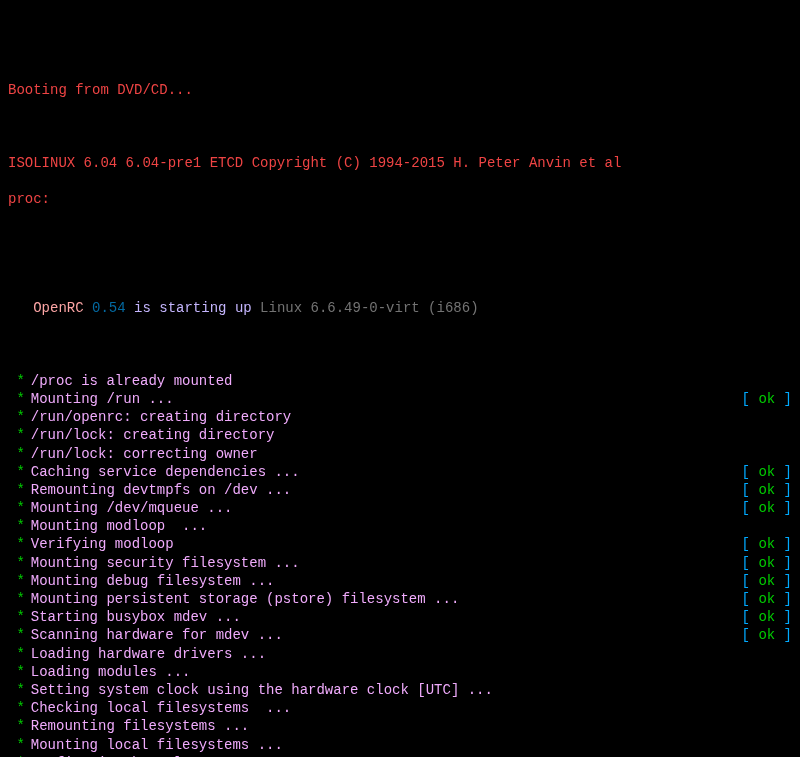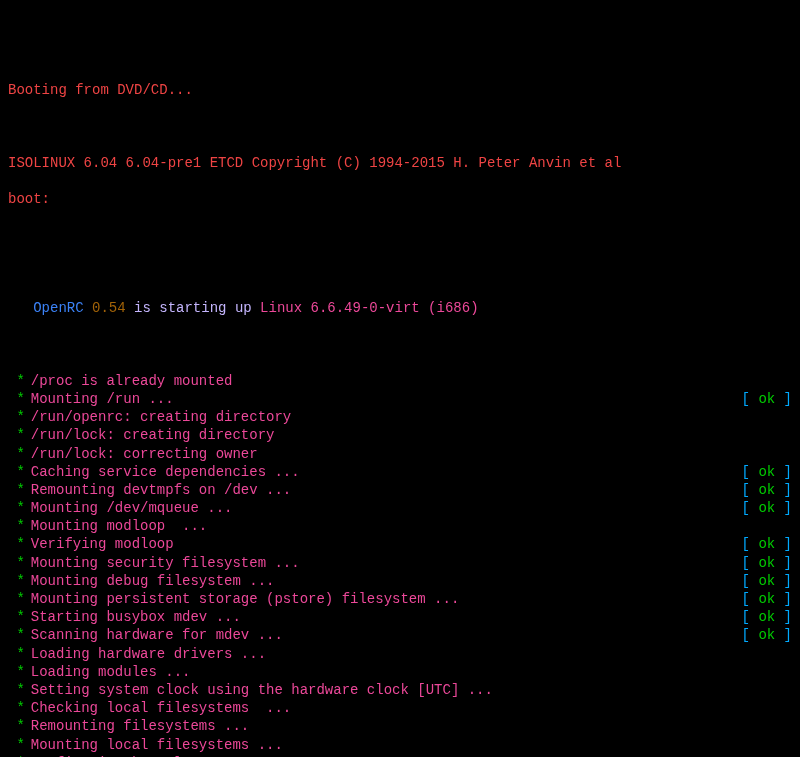--- a/index.html
+++ b/index.html
@@ -10,39 +10,39 @@
       font-size: 14px;
       line-height: 1.3;
       width: 800px;
       height: 757px;
       padding: 8px;
       white-space: pre;
       overflow: hidden;
     }
     .line { display: flex; }
     .asterisk { color: #00cc00; margin-right: 6px; }
-    .msg { flex: 1; color: #ec4899; }
+    .msg { flex: 1; color: #f0abfc; }
     .status { color: #00aaff; }
     .status .ok { color: #00cc00; }
-    .openrc { color: #3b82f6; }
-    .version { color: #a16207; }
+    .openrc { color: #fca5a5; }
+    .version { color: #0369a1; }
     .starting { color: #c4b5fd; }
-    .kernel { color: #ec4899; }
+    .kernel { color: #737373; }
     .header { color: #ef4444; }
     .spacer { height: 1.3em; }
   </style>
 </head>
 <body>
 
 
 
 <div class="header">Booting from DVD/CD...</div>
 <div class="spacer"></div>
 <div class="header">ISOLINUX 6.04 6.04-pre1 ETCD Copyright (C) 1994-2015 H. Peter Anvin et al</div>
-<div class="header">boot:</div>
+<div class="header">proc:</div>
 <div class="spacer"></div>
 <div class="spacer"></div>
 <div>   <span class="openrc">OpenRC</span> <span class="version">0.54</span> <span class="starting">is starting up</span> <span class="kernel">Linux 6.6.49-0-virt (i686)</span></div>
 <div class="spacer"></div>
 <div id="boot-lines"><div class="line"><span class="asterisk"> *</span><span class="msg">/proc is already mounted</span></div><div class="line"><span class="asterisk"> *</span><span class="msg">Mounting /run ...</span><span class="status">[ <span class="ok">ok</span> ]</span></div><div class="line"><span class="asterisk"> *</span><span class="msg">/run/openrc: creating directory</span></div><div class="line"><span class="asterisk"> *</span><span class="msg">/run/lock: creating directory</span></div><div class="line"><span class="asterisk"> *</span><span class="msg">/run/lock: correcting owner</span></div><div class="line"><span class="asterisk"> *</span><span class="msg">Caching service dependencies ...</span><span class="status">[ <span class="ok">ok</span> ]</span></div><div class="line"><span class="asterisk"> *</span><span class="msg">Remounting devtmpfs on /dev ...</span><span class="status">[ <span class="ok">ok</span> ]</span></div><div class="line"><span class="asterisk"> *</span><span class="msg">Mounting /dev/mqueue ...</span><span class="status">[ <span class="ok">ok</span> ]</span></div><div class="line"><span class="asterisk"> *</span><span class="msg">Mounting modloop  ...</span></div><div class="line"><span class="asterisk"> *</span><span class="msg">Verifying modloop</span><span class="status">[ <span class="ok">ok</span> ]</span></div><div class="line"><span class="asterisk"> *</span><span class="msg">Mounting security filesystem ...</span><span class="status">[ <span class="ok">ok</span> ]</span></div><div class="line"><span class="asterisk"> *</span><span class="msg">Mounting debug filesystem ...</span><span class="status">[ <span class="ok">ok</span> ]</span></div><div class="line"><span class="asterisk"> *</span><span class="msg">Mounting persistent storage (pstore) filesystem ...</span><span class="status">[ <span class="ok">ok</span> ]</span></div><div class="line"><span class="asterisk"> *</span><span class="msg">Starting busybox mdev ...</span><span class="status">[ <span class="ok">ok</span> ]</span></div><div class="line"><span class="asterisk"> *</span><span class="msg">Scanning hardware for mdev ...</span><span class="status">[ <span class="ok">ok</span> ]</span></div><div class="line"><span class="asterisk"> *</span><span class="msg">Loading hardware drivers ...</span></div><div class="line"><span class="asterisk"> *</span><span class="msg">Loading modules ...</span></div><div class="line"><span class="asterisk"> *</span><span class="msg">Setting system clock using the hardware clock [UTC] ...</span></div><div class="line"><span class="asterisk"> *</span><span class="msg">Checking local filesystems  ...</span></div><div class="line"><span class="asterisk"> *</span><span class="msg">Remounting filesystems ...</span></div><div class="line"><span class="asterisk"> *</span><span class="msg">Mounting local filesystems ...</span></div><div class="line"><span class="asterisk"> *</span><span class="msg">Configuring kernel parameters ...</span></div></div>
 
 
 
 
 

